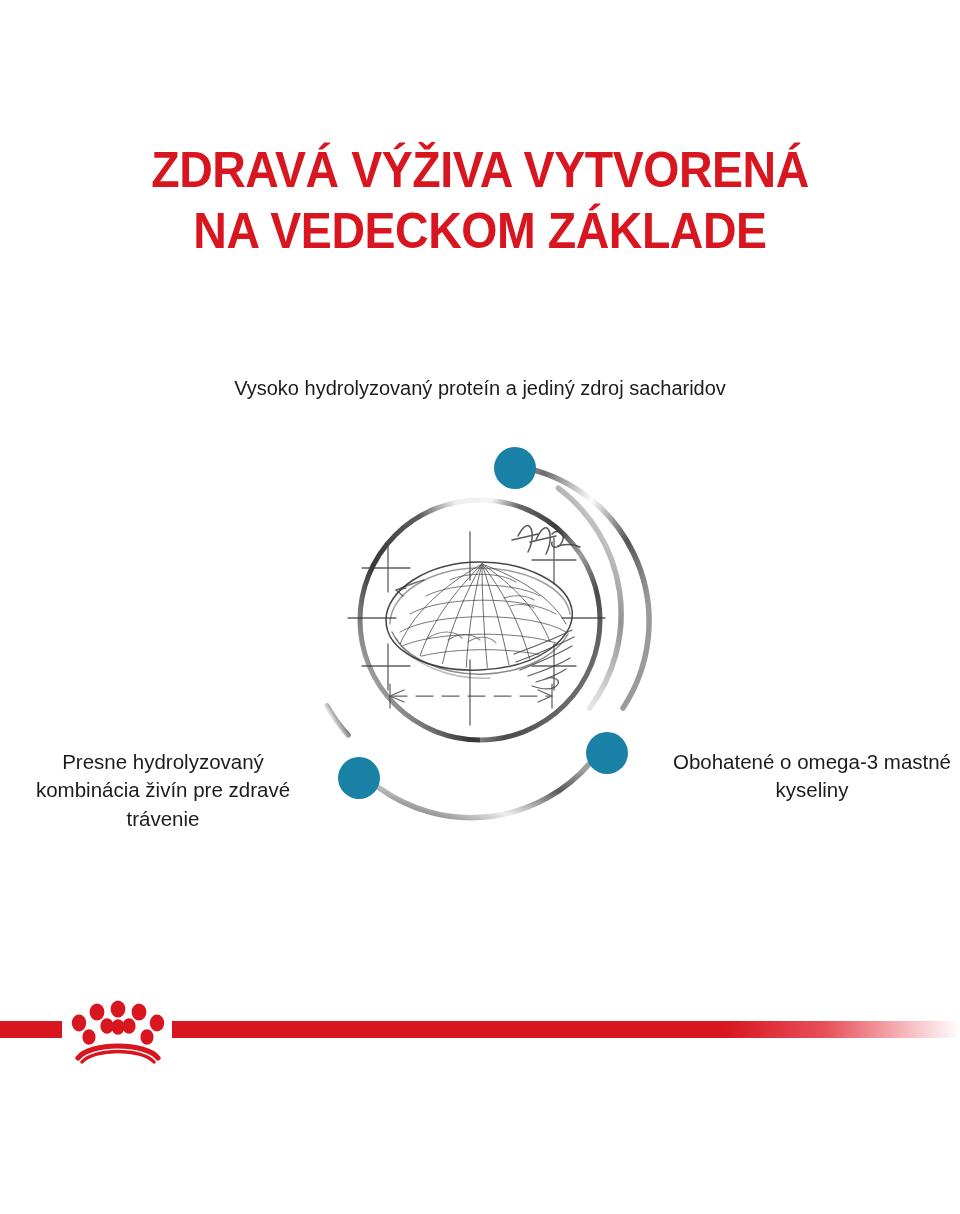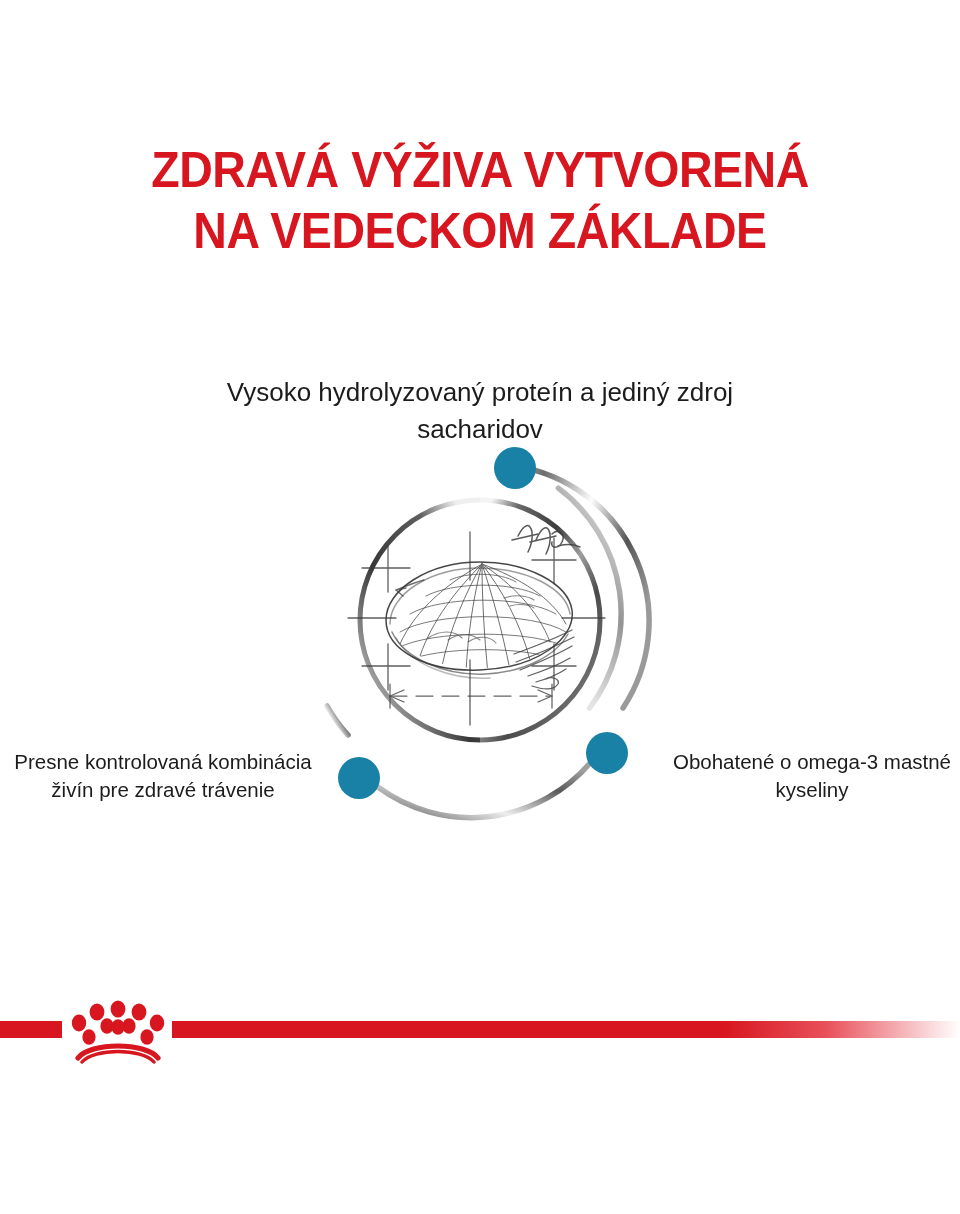--- a/index.html
+++ b/index.html
@@ -38,21 +38,21 @@
     white-space: nowrap;
   }
 
   
   .caption-top {
     position: absolute;
     left: 180px;
     top: 374px;
     width: 600px;
     text-align: center;
-    font-size: 26px;
+    font-size: 20px;
     line-height: 1.42;
     color: #1c1c1c;
   }
 
   
   .circle-stage {
     position: absolute;
     left: 300px;
     top: 440px;
     width: 360px;
@@ -292,21 +292,21 @@
         <path d="M 258 106 C 266 104, 274 104, 280 107"></path>
       </g>
     </g>
 
     <circle cx="215" cy="28" r="21" fill="#1881a5"></circle>
     <circle cx="59" cy="338" r="21" fill="#1881a5"></circle>
     <circle cx="307" cy="313" r="21" fill="#1881a5"></circle>
   </svg>
 </div>
 
-<div class="caption-left">Presne kontrolovaná kombinácia živín pre zdravé trávenie</div>
+<div class="caption-left">Presne hydrolyzovaný kombinácia živín pre zdravé trávenie</div>
 <div class="caption-right">Obohatené o omega-3 mastné kyseliny</div>
 
 <div class="brand-bar-left"></div>
 <div class="brand-bar-right"></div>
 
 <div class="brand-logo">
   <svg viewBox="0 0 112 68" xmlns="http://www.w3.org/2000/svg">
     <g fill="#d8161f">
 
       <ellipse cx="35" cy="16" rx="7.4" ry="8.6"></ellipse>

